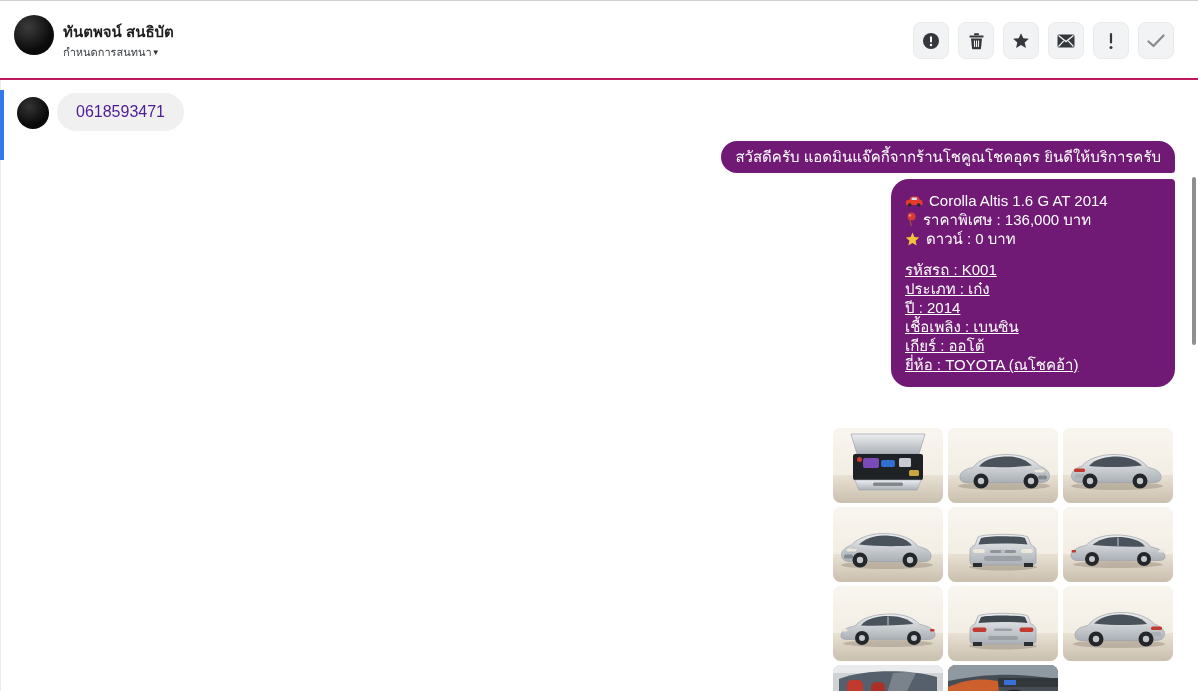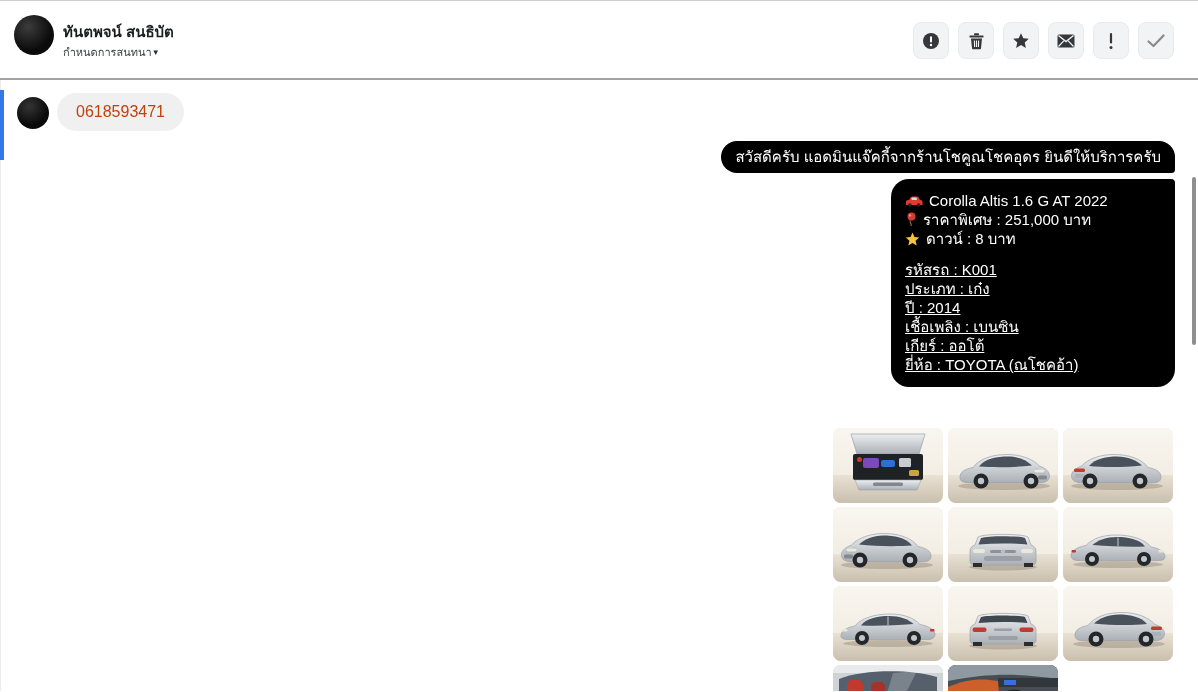--- a/index.html
+++ b/index.html
@@ -4,21 +4,21 @@
 <style>
   * { margin:0; padding:0; box-sizing:border-box; }
   html,body { width:1198px; height:692px; overflow:hidden; }
   body {
     font-family:"Liberation Sans","DejaVu Sans",sans-serif;
     background:#ffffff; color:#1c1e21; position:relative;
     border-top:1px solid #cfcfcf;
   }
 
   
-  .header { position:relative; height:79px; background:#fff; border-bottom:2px solid #a3a3a3; }
+  .header { position:relative; height:79px; background:#fff; border-bottom:2px solid #be185d; }
   .hdr-avatar {
     position:absolute; left:14px; top:14px; width:40px; height:40px; border-radius:50%;
     background:radial-gradient(circle at 35% 30%, #3c3c3c, #0b0b0b 62%);
   }
   .hdr-name { position:absolute; left:63px; top:19px; font-size:15px; font-weight:700; color:#1b1d1f; }
   .hdr-sub  { position:absolute; left:63px; top:42px; font-size:11px; color:#404346; cursor:pointer; display:flex; align-items:center; gap:0; }
   .hdr-sub .caret { font-size:8px; color:#2c2f32; }
   .actions { position:absolute; right:24px; top:21px; display:flex; gap:9px; }
   .act-btn {
     width:36px; height:37px; background:#f2f3f4; border:1px solid #e9eaeb; border-radius:8px;
@@ -30,25 +30,25 @@
   .chat { position:relative; height:611px; background:#fff; overflow:hidden; }
   .left-hairline { position:absolute; left:0; top:0; width:1px; height:100%; background:#ececec; }
   .accent-bar { position:absolute; left:0; top:10px; width:4px; height:70px; background:#3178ef; }
 
   .msg-avatar {
     position:absolute; left:17px; top:17px; width:32px; height:32px; border-radius:50%;
     background:radial-gradient(circle at 38% 30%, #343434, #0a0a0a 62%);
   }
   .in-bubble {
     position:absolute; left:57px; top:13px; height:38px; line-height:38px;
-    background:#f0f0f0; color:#c2410c; font-size:16px; padding:0 19px; border-radius:19px;
+    background:#f0f0f0; color:#4c1d95; font-size:16px; padding:0 19px; border-radius:19px;
   }
 
   .out-bubble {
-    position:absolute; right:23px; background:#000000; color:#ffffff; font-size:15px;
+    position:absolute; right:23px; background:#701a75; color:#ffffff; font-size:15px;
   }
   .out-1 { top:61px; padding:6px 14px; line-height:20px; border-radius:18px 18px 4px 18px; }
   .out-2 { top:99px; width:284px; padding:12px 14px 13px 14px; line-height:19px; border-radius:18px 4px 18px 18px; }
   .card-line { display:flex; align-items:center; gap:6px; white-space:nowrap; }
   .card-line .emoji { flex:0 0 auto; display:inline-flex; }
   .card-details { margin-top:12px; }
   .card-details div { line-height:19px;text-decoration:underline; }
 
   
   .gallery {
@@ -253,39 +253,39 @@
   <div class="out-bubble out-2">
     <div class="card-line">
       <span class="emoji">
         <svg width="18" height="12" viewBox="0 0 18 12">
             <path d="M1 10 L1 7 C1 5.9 1.9 5 3 5 L4 5 L5.5 2.5 C5.9 1.9 6.5 1.5 7.2 1.5 L12 1.5 C12.7 1.5 13.3 1.9 13.7 2.5 L15 5 L15.5 5 C16.6 5 17.5 5.9 17.5 7 L17.5 10 Z" fill="#e23b2e"></path>
             <rect x="6.6" y="2.6" width="5.2" height="2.4" rx="0.6" fill="#cfe0f2"></rect>
             <circle cx="4.8" cy="10" r="1.8" fill="#24272a"></circle>
             <circle cx="13.6" cy="10" r="1.8" fill="#24272a"></circle>
           </svg>
       </span>
-      <span>Corolla Altis 1.6 G  AT 2022</span>
+      <span>Corolla Altis 1.6 G  AT 2014</span>
     </div>
     <div class="card-line">
       <span class="emoji">
         <svg width="12" height="15" viewBox="0 0 12 15">
             <circle cx="6.5" cy="4.6" r="4" fill="#d63c36"></circle>
             <circle cx="5" cy="3.4" r="1.2" fill="#ef8f88"></circle>
             <rect x="5" y="8.2" width="1.3" height="6" rx="0.6" fill="#8a5a3a" transform="rotate(-14 5.6 11)"></rect>
           </svg>
       </span>
-      <span>ราคาพิเศษ : 251,000 บาท</span>
+      <span>ราคาพิเศษ : 136,000 บาท</span>
     </div>
     <div class="card-line">
       <span class="emoji">
         <svg width="15" height="14" viewBox="0 0 15 14">
             <path d="M7.5 0.6 L9.4 5 L14.2 5.5 L10.6 8.7 L11.7 13.4 L7.5 10.9 L3.3 13.4 L4.4 8.7 L0.8 5.5 L5.6 5 Z" fill="#f5c33b"></path>
           </svg>
       </span>
-      <span>ดาวน์ : 8 บาท</span>
+      <span>ดาวน์ : 0 บาท</span>
     </div>
 
     <div class="card-details">
       <div>รหัสรถ : K001</div>
       <div>ประเภท : เก๋ง</div>
       <div>ปี : 2014</div>
       <div>เชื้อเพลิง : เบนซิน</div>
       <div>เกียร์ : ออโต้</div>
       <div>ยี่ห้อ : TOYOTA (ณโชคอ้า)</div>
     </div>

